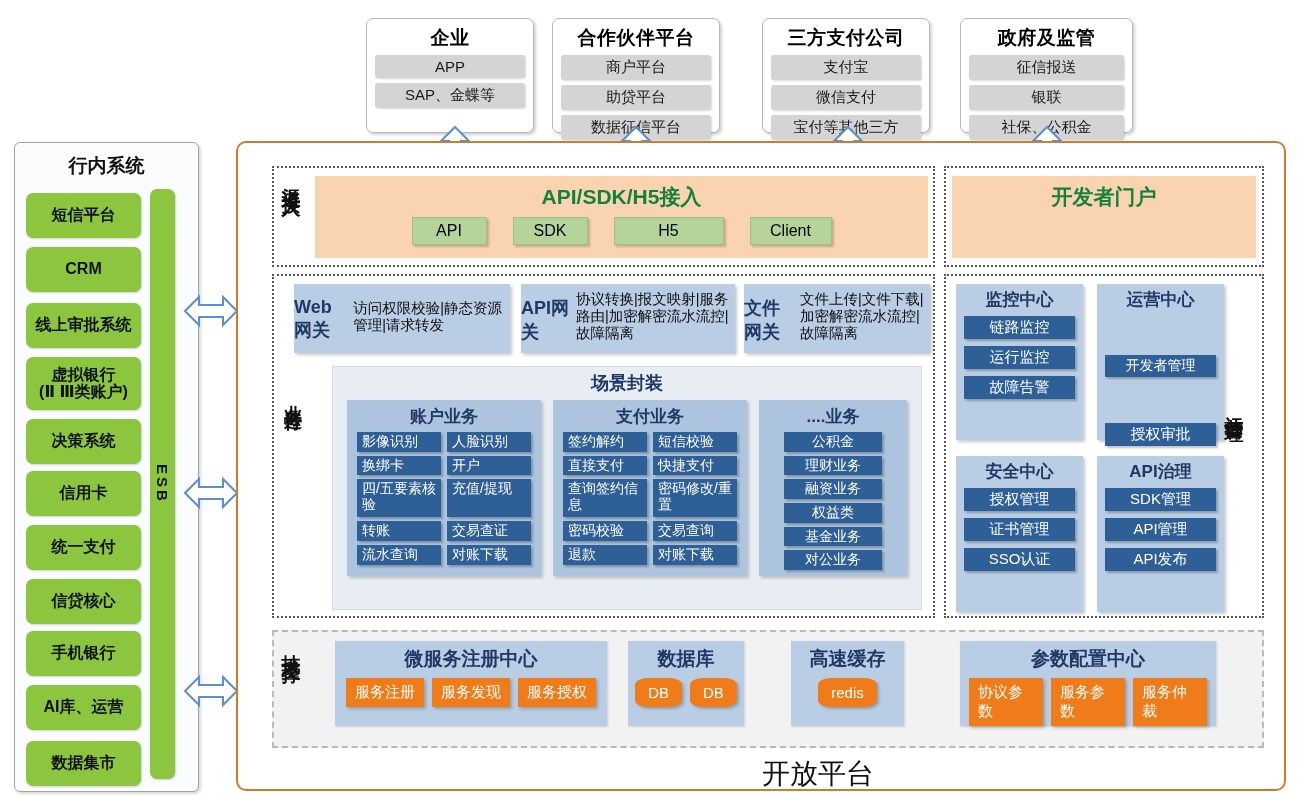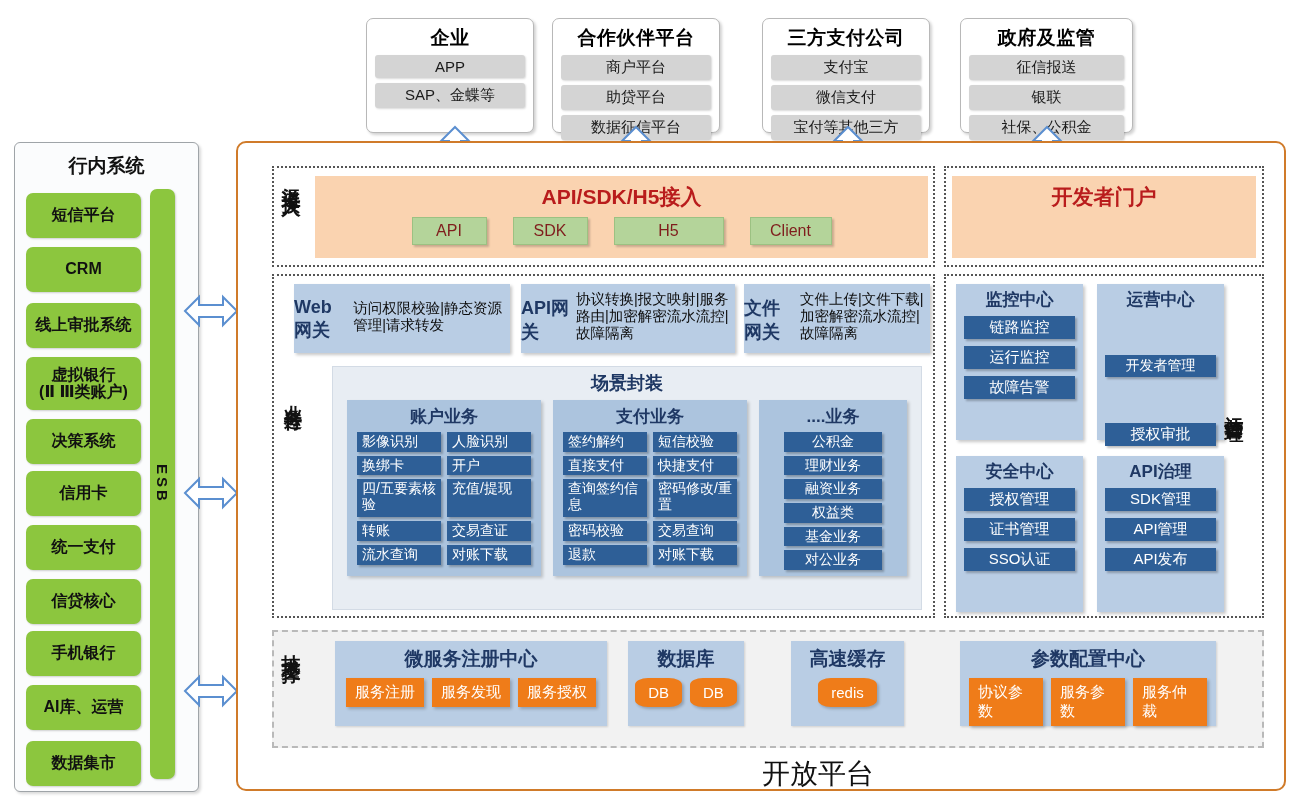--- a/index.html
+++ b/index.html
@@ -104,26 +104,26 @@
     line-height: 1;
   }
 
   
   .orange-band {
     position: absolute;
     background: #fad3b0;
     display: flex; flex-direction: column; align-items: center;
   }
   .orange-band .ob-title {
-    font-weight: bold; font-size: 21px; color: #b91c1c; margin-top: 7px; text-align: center;
+    font-weight: bold; font-size: 21px; color: #15803d; margin-top: 7px; text-align: center;
   }
   .green-chip {
     background: #b4d49a;
     border: 1px solid #9cc182;
-    color: #7f1d1d;
+    color: #000000;
     font-size: 16px;
     padding: 4px 0;
     text-align: center;
     box-shadow: 2px 2px 2px rgba(0,0,0,.2);
   }
 
   
   .bluecard {
     position: absolute;
     background: #b9cde4;

